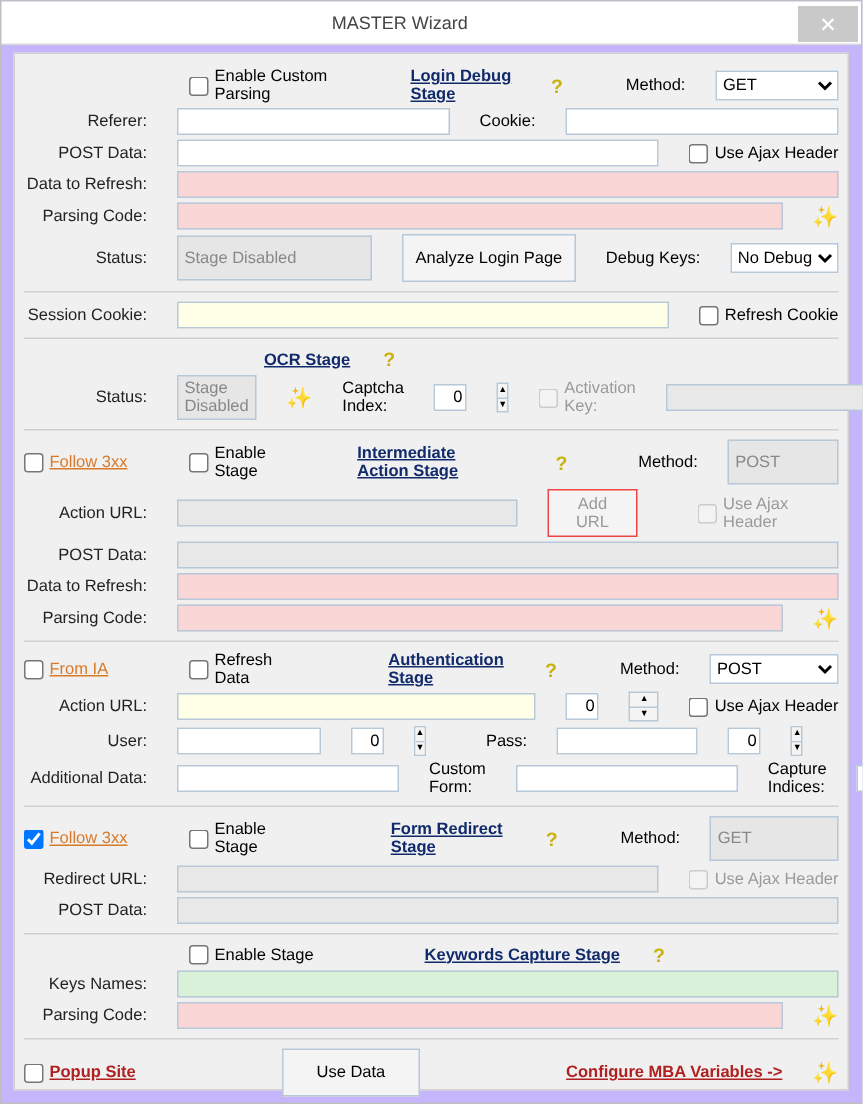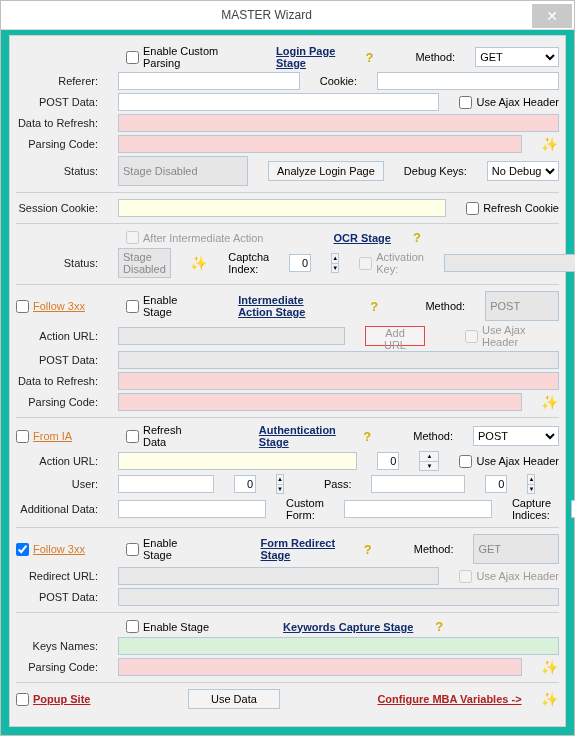--- a/index.html
+++ b/index.html
@@ -1,36 +1,36 @@
 <!DOCTYPE html>
 <html><head>
 <meta charset="utf-8">
 <style>
 html,body{margin:0;padding:0;font-family:"Segoe UI",Tahoma,sans-serif;font-size:11px;background:#ececec;}
-.window{width:575px;height:736px;background:#14b8a6;border:1px solid #bfbfbf;box-sizing:border-box;position:relative;}
+.window{width:575px;height:736px;background:#c4b5fd;border:1px solid #bfbfbf;box-sizing:border-box;position:relative;}
 .titlebar{height:28px;background:#fff;border-bottom:1px solid #d9d9d9;display:flex;align-items:center;}
 .titlebar .title{flex:1;text-align:center;color:#444;font-size:12px;}
 .closebtn{width:40px;height:24px;margin:2px 2px 0 0;background:#c9c9c9;display:flex;align-items:center;justify-content:center;font-size:14px;color:#fff;cursor:pointer;}
 .content{position:absolute;top:34px;left:8px;right:8px;bottom:8px;border:1px solid #d0d0d0;background:#f0f0f0;padding:6px 6px 6px 6px;box-sizing:border-box;}
 .row{display:flex;align-items:center;margin:3px 0;gap:20px;}
 .label{width:82px;text-align:right;color:#222;flex-shrink:0;}
 hr.sep{border:none;border-top:1px solid #d0d0d0;margin:6px 0;}
 .link-orange{color:#d87a28;text-decoration:underline;cursor:pointer;font-weight:normal;}
 .link-navy{color:#102a6b;text-decoration:underline;font-weight:bold;cursor:pointer;}
 .link-red{color:#b02020;text-decoration:underline;font-weight:bold;cursor:pointer;}
 .qmark{color:#c9b20a;font-weight:bold;font-size:13px;cursor:pointer;margin:0 2px;}
 input[type=text].fld, input.fld{border:1px solid #b7c8d8;height:18px;padding:0 2px;font:inherit;box-sizing:border-box;}
 select{border:1px solid #b7c8d8;height:20px;font:inherit;background:#fff;}
 .pink input, input.pink{background:#fbd6d6;}
 .yellow{background:#ffffe8;}
 .gray{background:#e8e8e8;}
 .green{background:#d9f0d9;}
 input[type=checkbox]{margin:0 2px 0 0;vertical-align:middle;}
 .cb-label{display:inline-flex;align-items:center;gap:2px;}
-.btn{background:#f4f4f4;border:1px solid #b7c8d8;height:20px;padding:0 8px;font:inherit;cursor:pointer;}
+.btn{background:#f4f4f4;border:1px solid #b7c8d8;height:32px;padding:0 8px;font:inherit;cursor:pointer;}
 .btn-dis{background:#f4f4f4;border:1px solid #ef4444;color:#9a9a9a;cursor:default;}
 .wand{color:#d4a020;font-size:14px;cursor:pointer;display:inline-flex;align-items:center;}
 .flex1{flex:1;}
 .spin{width:18px;height:18px;border:1px solid #b7c8d8;display:inline-flex;flex-direction:column;}
 .spin div{flex:1;display:flex;align-items:center;justify-content:center;font-size:6px;cursor:pointer;background:#f4f4f4;border-bottom:1px solid #b7c8d8;}
 .spin div:last-child{border-bottom:none;}
 .statusbox{border:1px solid #b7c8d8;background:#e6e6e6;height:30px;padding:0 4px;display:flex;align-items:center;color:#888;box-sizing:border-box;}
 .section-left{width:90px;flex-shrink:0;display:flex;align-items:center;}
 </style>
 </head>
@@ -45,21 +45,21 @@
 
   <div class="content">
 
     <div class="row">
       <span class="section-left"></span>
       <label class="cb-label">
           <input type="checkbox" style="">
           <span>Enable Custom Parsing</span>
         </label>
       <span style="width:18px"></span>
-      <span class="link-navy">Login Page Stage</span>
+      <span class="link-navy">Login Debug Stage</span>
       <span class="qmark">?</span>
       <span class="flex1"></span>
       <span>Method:</span>
       <select style="width:114px"><option>GET</option></select>
     </div>
     <div class="row">
       <span class="label">Referer:</span>
       <input class="fld flex1" style="">
       <span>Cookie:</span>
       <input class="fld" style="width: 182px;">
@@ -97,24 +97,20 @@
       <label class="cb-label">
           <input type="checkbox" style="">
           <span>Refresh Cookie</span>
         </label>
     </div>
 
     <hr class="sep">
 
     <div class="row">
       <span class="section-left"></span>
-      <label class="cb-label" style="color:#9a9a9a">
-          <input type="checkbox" disabled="" style="">
-          <span>After Intermediate Action</span>
-        </label>
       <span style="width:30px"></span>
       <span class="link-navy">OCR Stage</span>
       <span class="qmark">?</span>
     </div>
     <div class="row">
       <span class="label">Status:</span>
       <span class="statusbox" style="width:130px">Stage Disabled</span>
       <span class="wand">✨</span>
       <span>Captcha Index:</span>
       <input class="fld" style="width: 22px; text-align: right;" value="0">

